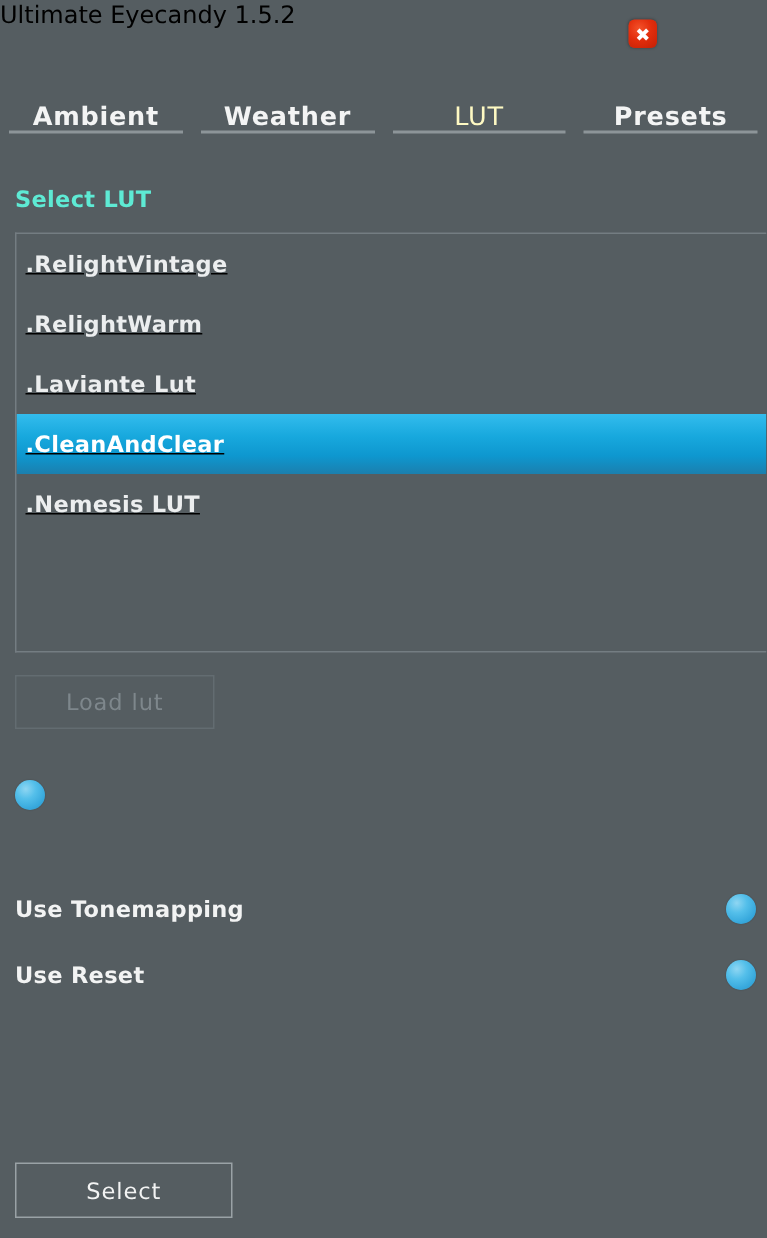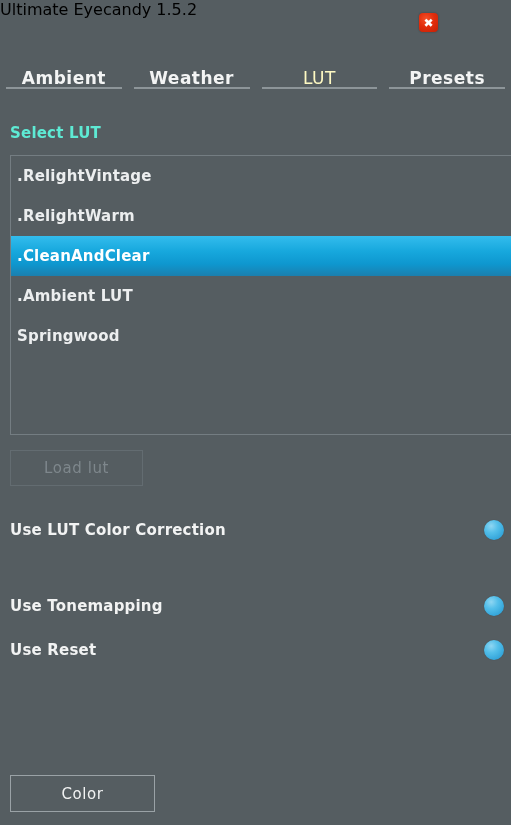--- a/index.html
+++ b/index.html
@@ -106,20 +106,21 @@
     position: absolute;
     left: 10px;
     top: 155px;
     width: 501px;
     height: 280px;
     box-sizing: border-box;
     border: 1px solid #747d82;
     border-right: none;
     background: #555d61;
     overflow: hidden;
+    text-decoration: underline;
   }
   .lut-item {
     height: 40px;
     display: flex;
     align-items: center;
     padding-left: 6px;
     box-sizing: border-box;
     cursor: pointer;
     color: #eceeef;
     font-size: 15px;
@@ -222,45 +223,44 @@
 
 <div id="select-lut-label">Select LUT</div>
 
 <div id="lut-list">
   <div class="lut-item">
     <span>.RelightVintage</span>
   </div>
   <div class="lut-item">
     <span>.RelightWarm</span>
   </div>
+  <div class="lut-item">
+    <span>.Laviante Lut</span>
+  </div>
   <div class="lut-item selected">
     <span>.CleanAndClear</span>
   </div>
   <div class="lut-item">
-    <span>.Ambient LUT</span>
-  </div>
-  <div class="lut-item">
-    <span>Springwood</span>
+    <span>.Nemesis LUT</span>
   </div>
 </div>
 
 <div class="ue-button" id="load-lut-button">
   <span>Load lut</span>
 </div>
 
 <div class="toggle-row" id="row-lut-color-correction">
-  <span class="toggle-label">Use LUT Color Correction</span>
   <span class="toggle-knob"></span>
 </div>
 
 <div class="toggle-row" id="row-tonemapping">
   <span class="toggle-label">Use Tonemapping</span>
   <span class="toggle-knob"></span>
 </div>
 
 <div class="toggle-row" id="row-bloom">
   <span class="toggle-label">Use Reset</span>
   <span class="toggle-knob"></span>
 </div>
 
 <div class="ue-button" id="reset-button">
-  <span>Color</span>
+  <span>Select</span>
 </div>
 
 </body></html>

